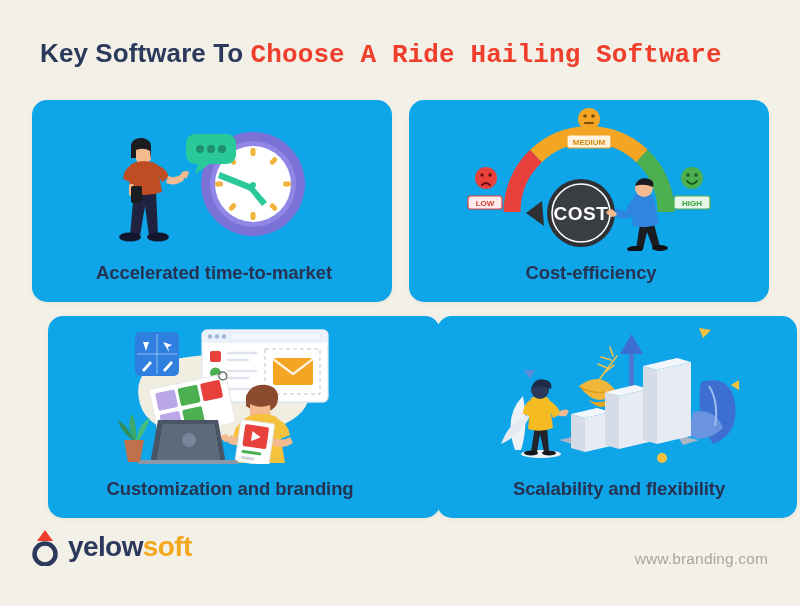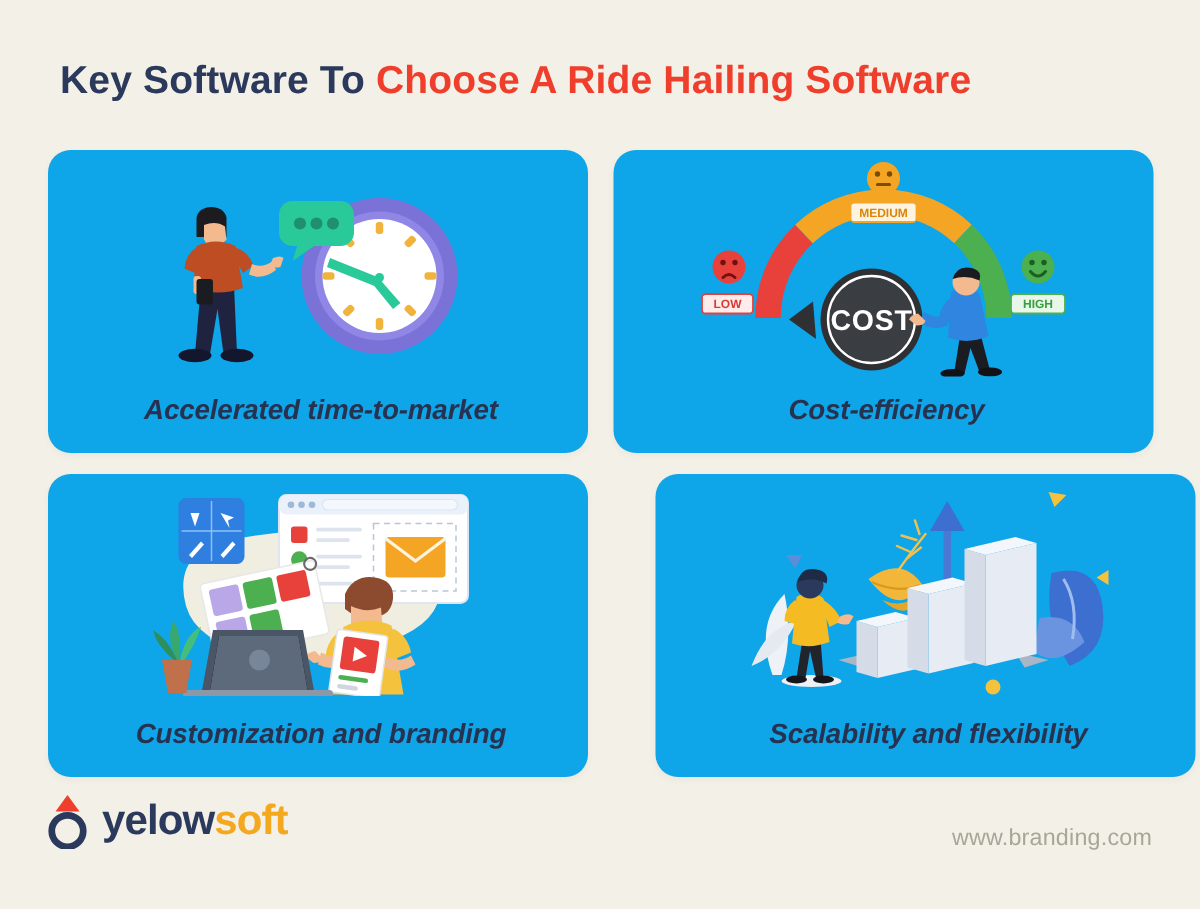--- a/index.html
+++ b/index.html
@@ -13,40 +13,40 @@
   }
   .page{position:relative;width:800px;height:606px;}
 
   
   .title{
     position:absolute;left:40px;top:38px;
     font-size:26px;font-weight:bold;letter-spacing:.1px;
     white-space:nowrap;
   }
   .title .plain{color:#2b3a5c;}
-  .title .accent{color:#ef3e2c;}
+  .title .accent{color:#ef3e2c;font-family:Liberation Mono, monospace;}
 
   
   .grid{position:absolute;left:32px;top:100px;width:738px;height:418px;}
   .card{
     position:absolute;width:360px;height:202px;
     background:#0ea5e9;border-radius:15px;
     box-shadow:0 2px 5px rgba(120,110,85,.06);
   }
   .card.c1{left:0;top:0;}
   .card.c2{left:377px;top:0;}
-  .card.c3{left:0;top:216px;}
+  .card.c3{left:16px;top:216px;padding-left:32px;}
   .card.c4{left:377px;top:216px;margin-left:28px;}
 
   .art{position:absolute;left:0;top:6px;width:360px;height:140px;}
   .art svg{display:block;margin:0 auto;}
   .card-label{
     position:absolute;left:0;bottom:18px;width:364px;
     text-align:center;color:#26324f;
-    font-size:18.5px;font-weight:bold;letter-spacing:-.1px;font-style:italic;
+    font-size:18.5px;font-weight:bold;letter-spacing:-.1px;
   }
 
   
   .footer{position:absolute;left:0;top:528px;width:800px;height:78px;}
   .logo{position:absolute;left:30px;top:0;display:flex;align-items:center;}
   .logo-mark{position:relative;width:30px;height:38px;margin-right:8px;}
   .logo-text{font-size:28px;font-weight:bold;letter-spacing:-.6px;line-height:1;}
   .logo-text .yel{color:#2b3a5c;}
   .logo-text .soft{color:#f4a81d;}
   .site-url{

